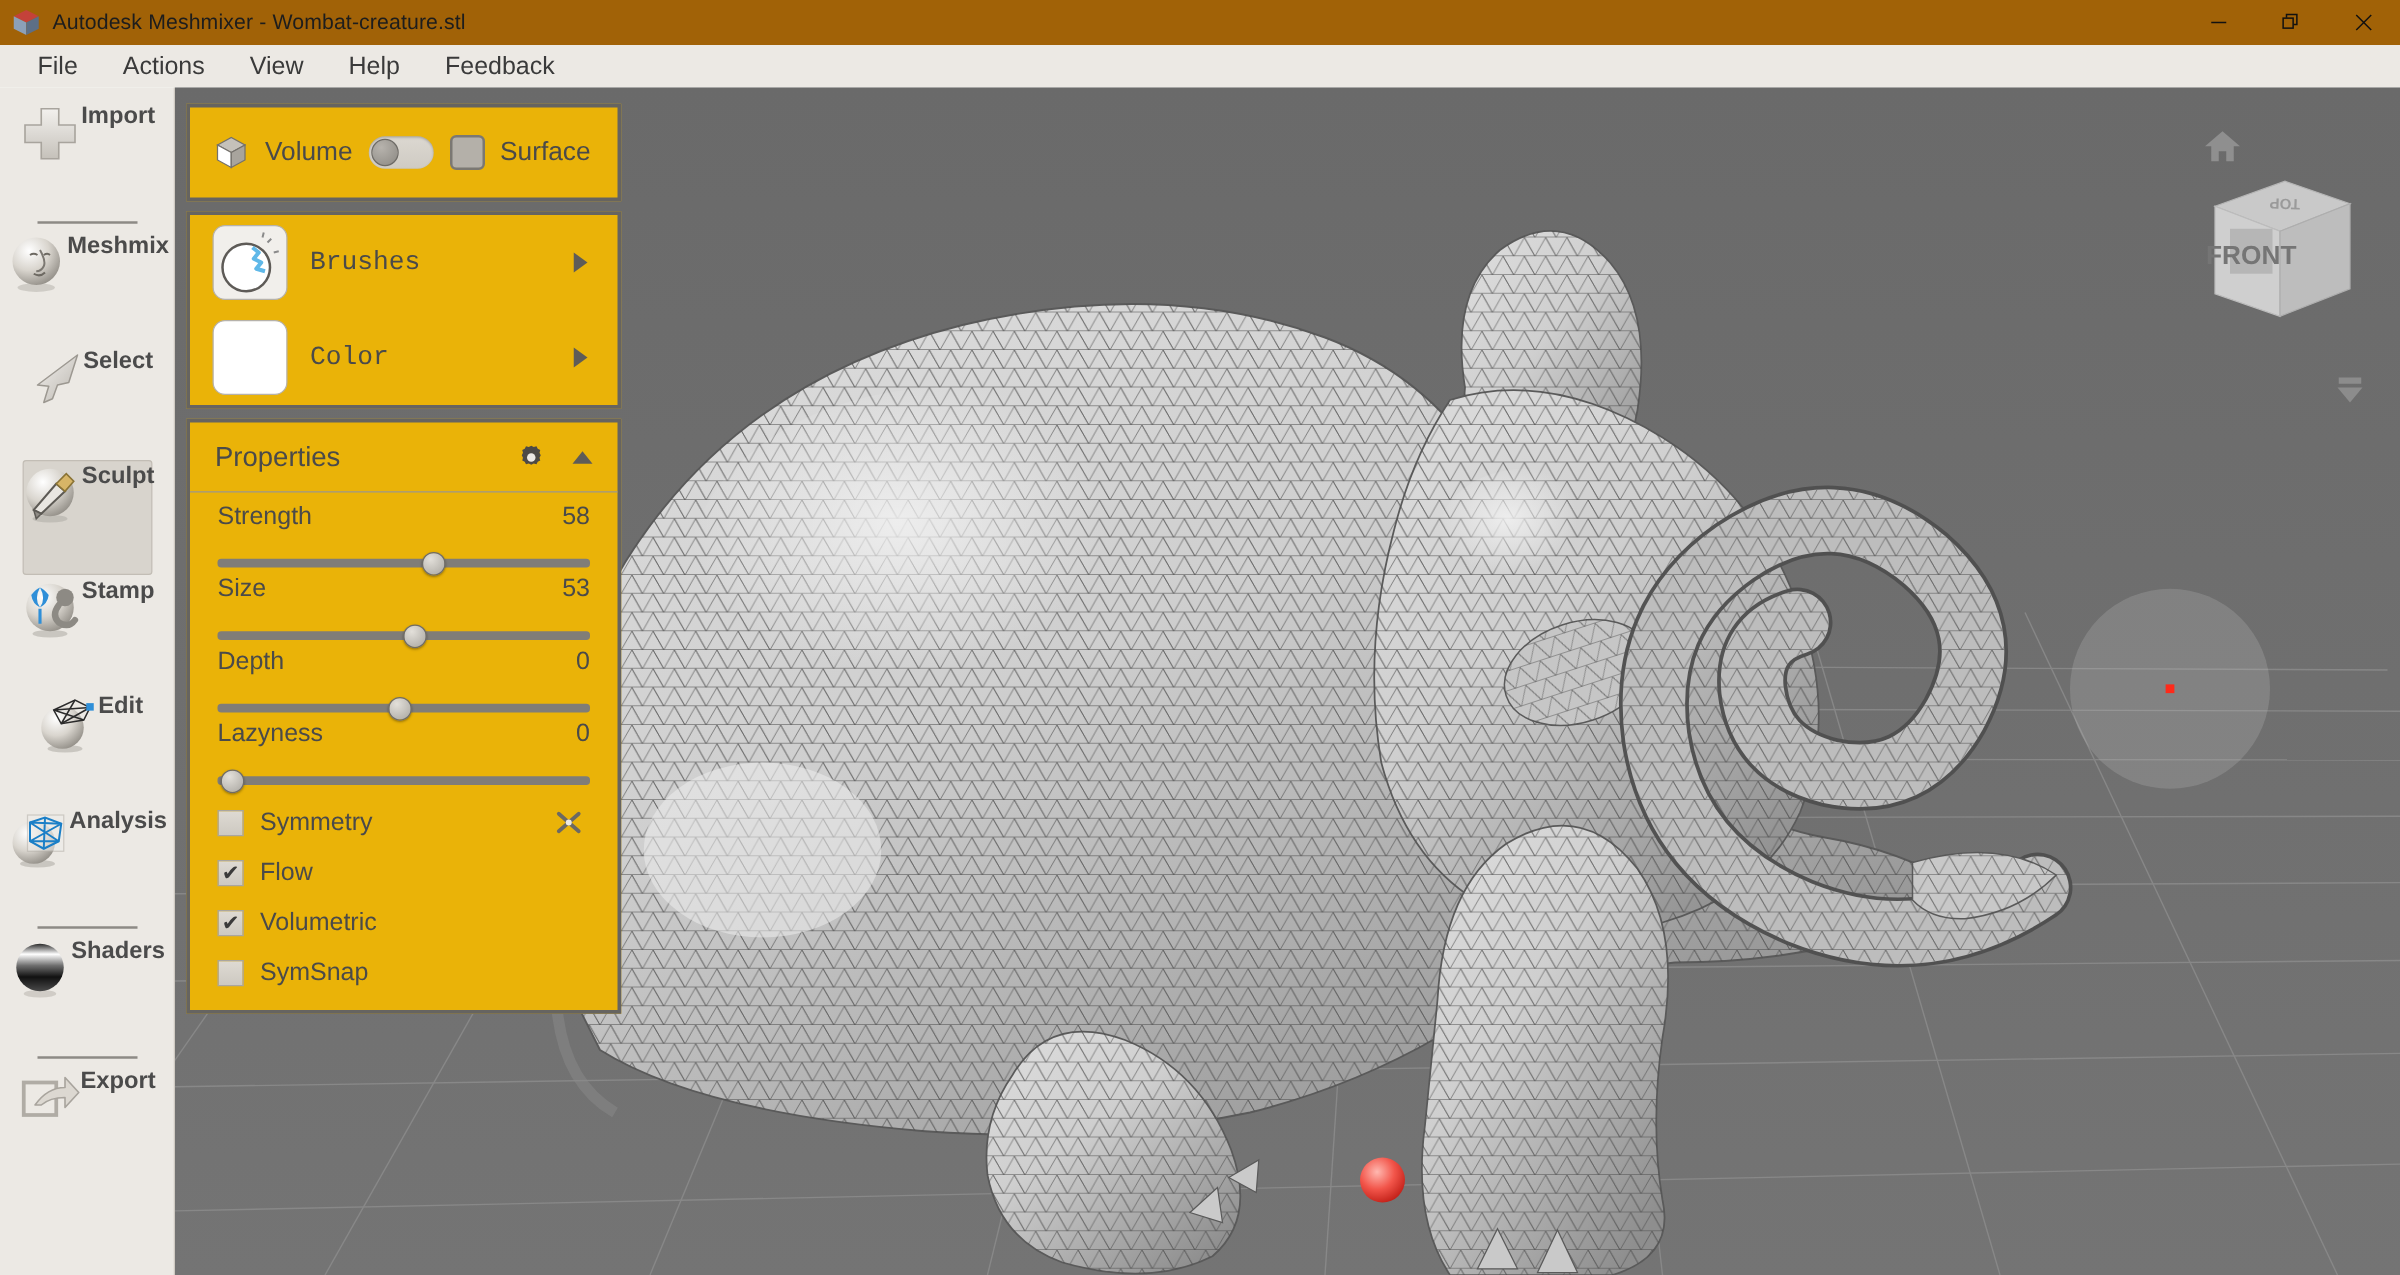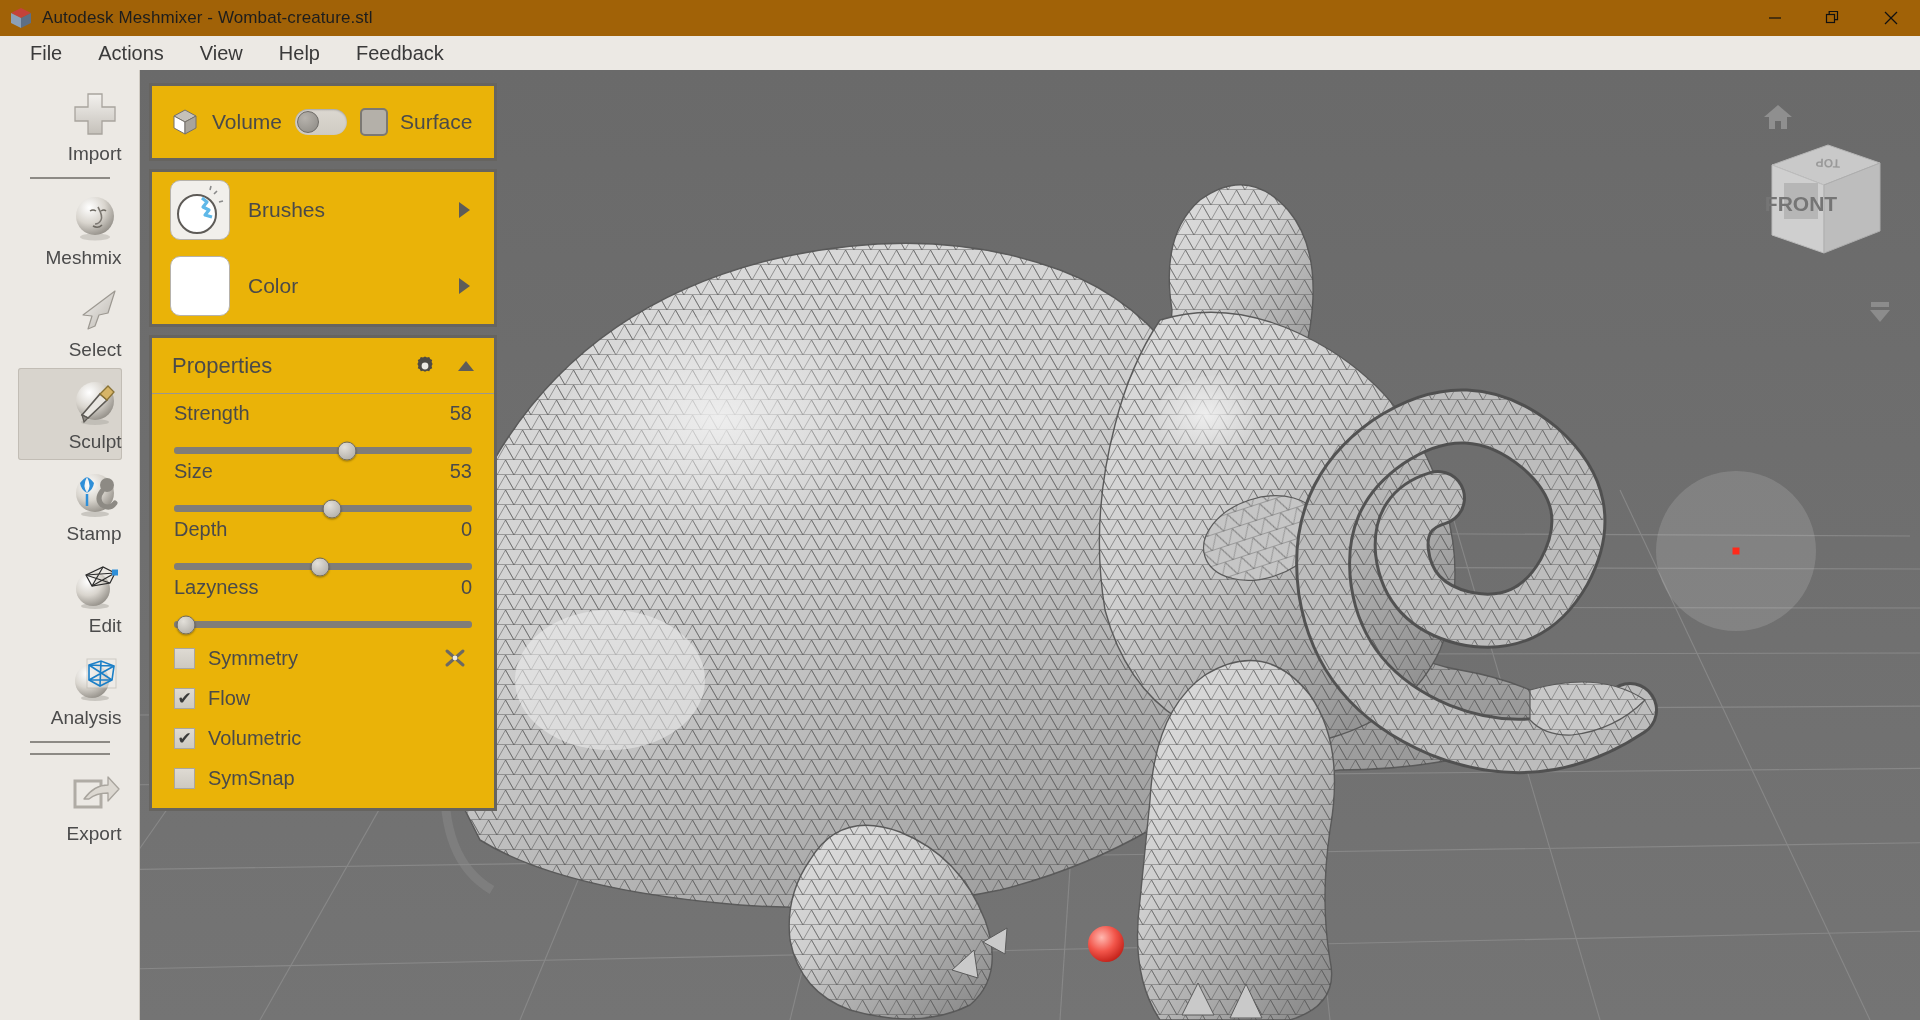--- a/index.html
+++ b/index.html
@@ -46,22 +46,22 @@
   .toolbar {
     width: 140px; flex: 0 0 140px;
     background: #ece9e4;
     border-right: 1px solid #cfcac2;
     display: flex; flex-direction: column; align-items: center;
     padding-top: 10px;
     position: relative; z-index: 3;
   }
   .toolitem {
     width: 104px; height: 92px;
-    display: flex; flex-direction: column; align-items: flex-end; justify-content: center;
-    cursor: default; border-radius: 3px; position: relative;
+    display: flex; flex-direction: row; align-items: flex-start; justify-content: center;
+    cursor: default; border-radius: 3px; position: relative; font-weight: bold;
   }
   .toolitem.active { background: #d8d4cd; box-shadow: inset 0 0 0 1px #c2bdb5; }
   .toolicon { width: 54px; height: 54px; display:flex; align-items:center; justify-content:center; }
   .toollabel { font-size: 19px; color: #4b4b4b; margin-top: 2px; }
   .toolsep { width: 80px; height: 2px; background: #8d8a85; margin: 5px 0; }
 
   
   .toolpanel {
     position: absolute; left: 149px; top: 13px;
     width: 348px;
@@ -89,21 +89,21 @@
     background: radial-gradient(circle at 35% 30%, #b7b3ad, #8c8983);
     border: 1px solid #6e6b66;
   }
   .surf-swatch {
     width: 28px; height: 28px; border-radius: 5px;
     background: #b4b0a9; border: 2px solid #7b7873;
     margin-right: 12px;
   }
 
   
-  .bfc-row { display: flex; align-items: center; height: 76px; padding: 0 18px; cursor: default; }
+  .bfc-row { display: flex; align-items: center; height: 76px; padding: 0 18px; cursor: default; font-family: Liberation Mono, monospace; }
   .bfc-thumb {
     width: 60px; height: 60px; border-radius: 10px;
     border: 1px solid #b6b2ab; background: #f1efeb;
     display:flex; align-items:center; justify-content:center;
     margin-right: 18px; overflow: hidden;
   }
   .bfc-label { font-size: 21px; color: #4a4a4a; flex: 1 1 auto; }
   .bfc-arrow { width: 0; height: 0; border-left: 11px solid #5e5c58; border-top: 8px solid transparent; border-bottom: 8px solid transparent; margin-right: 6px; }
 
   
@@ -313,20 +313,38 @@
             <g fill="none" stroke="#1b7fc7" stroke-width="1.6">
               <path d="M19 12 L31 8 L44 13 L42 27 L30 33 L19 27 Z"></path>
               <path d="M19 12 L42 27 M31 8 L30 33 M44 13 L19 27 M19 12 L44 13 M19 27 L42 27"></path>
             </g>
           </svg>
         </span>
         <span class="toollabel">Analysis</span>
       </div>
       <div class="toolsep"></div>
 
+      <div class="toolitem">
+        <span class="toolicon">
+          <svg width="50" height="50" viewBox="0 0 50 50">
+            <defs>
+                <linearGradient id="gchr" x1="0" y1="0" x2="0" y2="1">
+              <stop offset="0" stop-color="#2a2a2a"></stop>
+                  <stop offset="22%" stop-color="#ffffff"></stop>
+              <stop offset="46%" stop-color="#6e6e6e"></stop>
+                  <stop offset="70%" stop-color="#111111"></stop>
+              <stop offset="100%" stop-color="#4a4a4a"></stop>
+                </linearGradient>
+              </defs>
+            <ellipse cx="25" cy="45" rx="13" ry="3" fill="#b3afa8" opacity=".5"></ellipse>
+            <circle cx="25" cy="24" r="19" fill="url(#gchr)"></circle>
+          </svg>
+        </span>
+        <span class="toollabel">Shaders</span>
+      </div>
       <div class="toolsep"></div>
 
       <div class="toolitem">
         <span class="toolicon">
           <svg width="50" height="50" viewBox="0 0 50 50">
             <rect x="5" y="12" width="26" height="26" fill="none" stroke="#b0aca5" stroke-width="3"></rect>
             <path d="M14 30 q10 -14 24 -14 v-8 l11 12 l-11 12 v-8 q-12 0 -19 6 z" fill="#dcd8d1" stroke="#a8a49d" stroke-width="1.3" stroke-linejoin="round"></path>
           </svg>
         </span>
         <span class="toollabel">Export</span>

